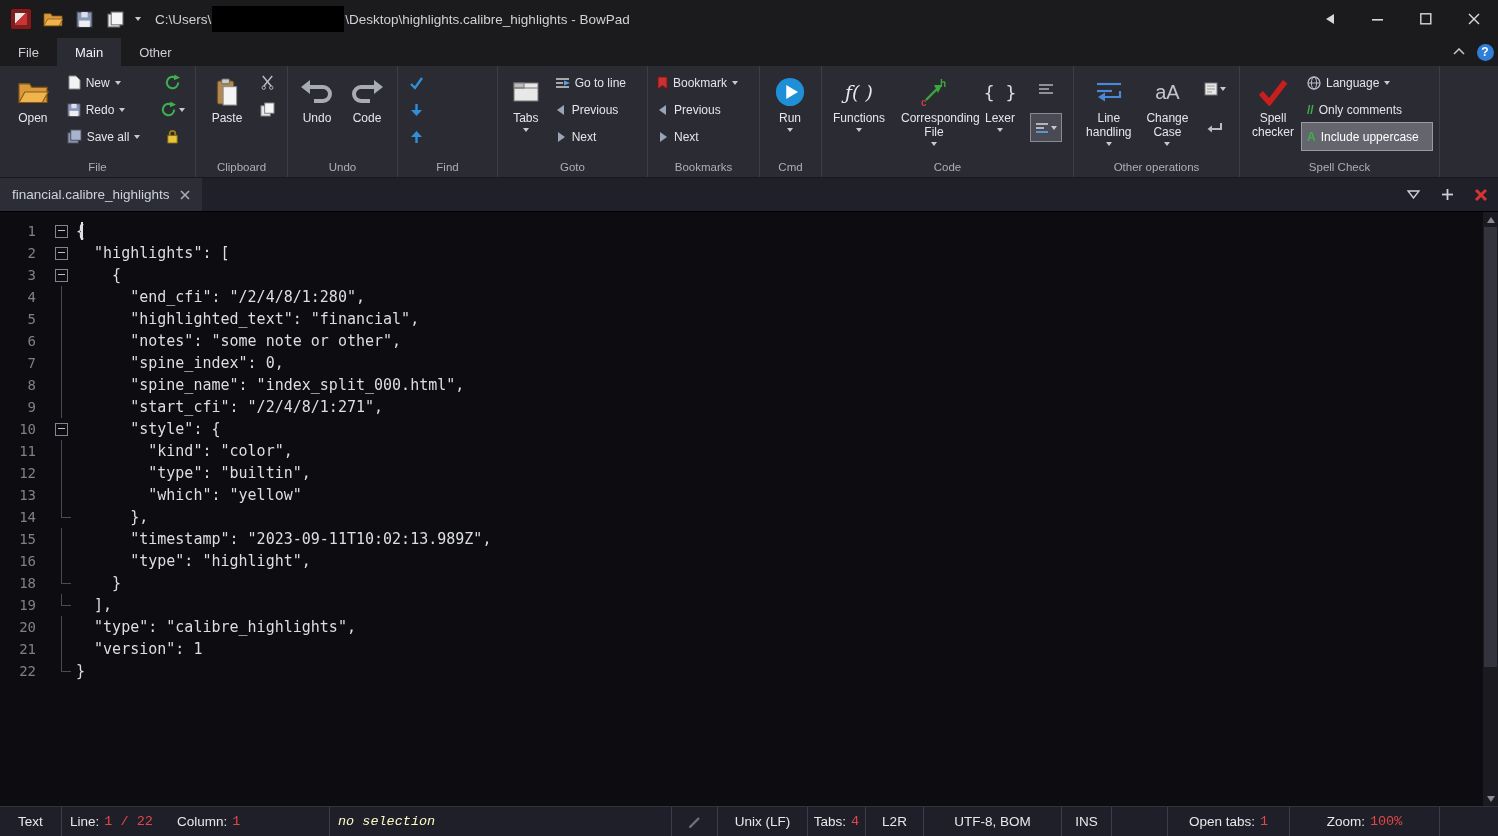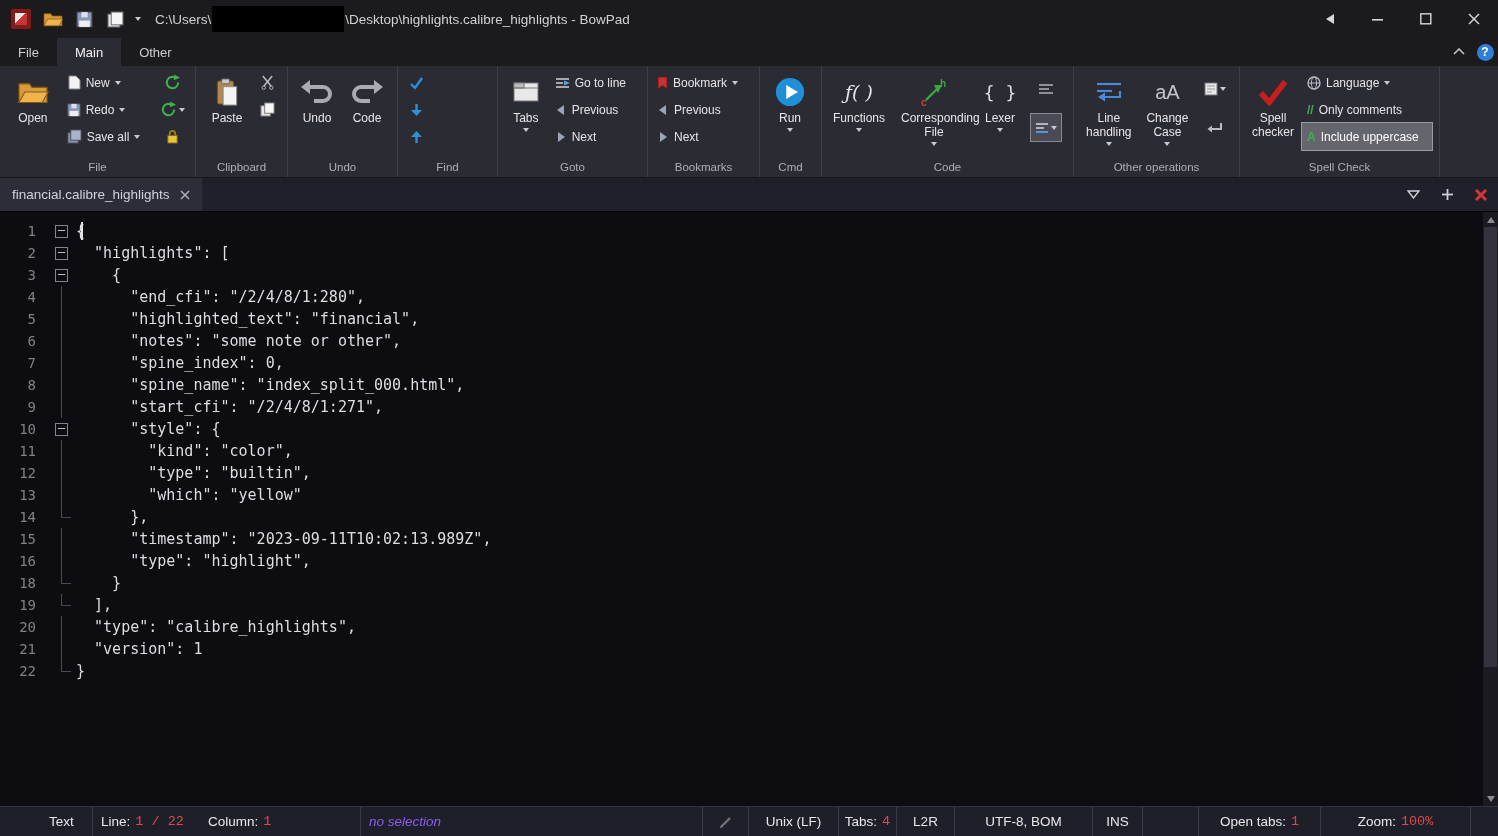--- a/index.html
+++ b/index.html
@@ -77,25 +77,25 @@
   .caret { position:absolute; left:81px; top:10px; width:2px; height:18px; background:#e0e0e4; }
   .vscroll { position:absolute; right:0; top:0; bottom:0; width:15px; background:#1a1a20; }
   .sb-btn { height:15px; display:flex; align-items:center; justify-content:center; }
   .sb-track { position:absolute; top:15px; bottom:15px; left:0; right:0; }
   .sb-thumb { position:absolute; top:0; left:1px; right:1px; height:78%; background:#33333d; }
   .tri-up { width:0; height:0; border-left:4px solid transparent; border-right:4px solid transparent; border-bottom:6px solid #8a8a94; }
   .tri-down { width:0; height:0; border-left:4px solid transparent; border-right:4px solid transparent; border-top:6px solid #8a8a94; }
 
   
   .statusbar { height:30px; background:#1f1f29; border-top:1px solid #33333d; display:flex; align-items:stretch;
-               font-size:13.5px; color:#e8e8ea;padding-left:31px; }
+               font-size:13.5px; color:#e8e8ea; }
   .sseg { border-right:1px solid #3c3c48; display:flex; align-items:center; justify-content:center; gap:5px; white-space:nowrap; }
   .sseg.left { justify-content:flex-start; padding-left:8px; }
   .sval { color:#e04848;font-family:Liberation Mono, monospace; }
-  .dimitalic { color:#8b5cf6; font-style:italic; }
+  .dimitalic { color:#fef9c3; font-style:italic;font-family:Liberation Mono, monospace; }
 </style>
 </head>
 <body>
 
 <div class="titlebar">
   <div class="appicon"></div>
   <div class="qat">
     <div class="qbtn">
       <svg width="22" height="18" viewBox="0 0 28 24">
           <path d="M2 5 h9 l2 3 h13 v13 H2 z" fill="#d99a3d" stroke="#8a5a10"></path>

